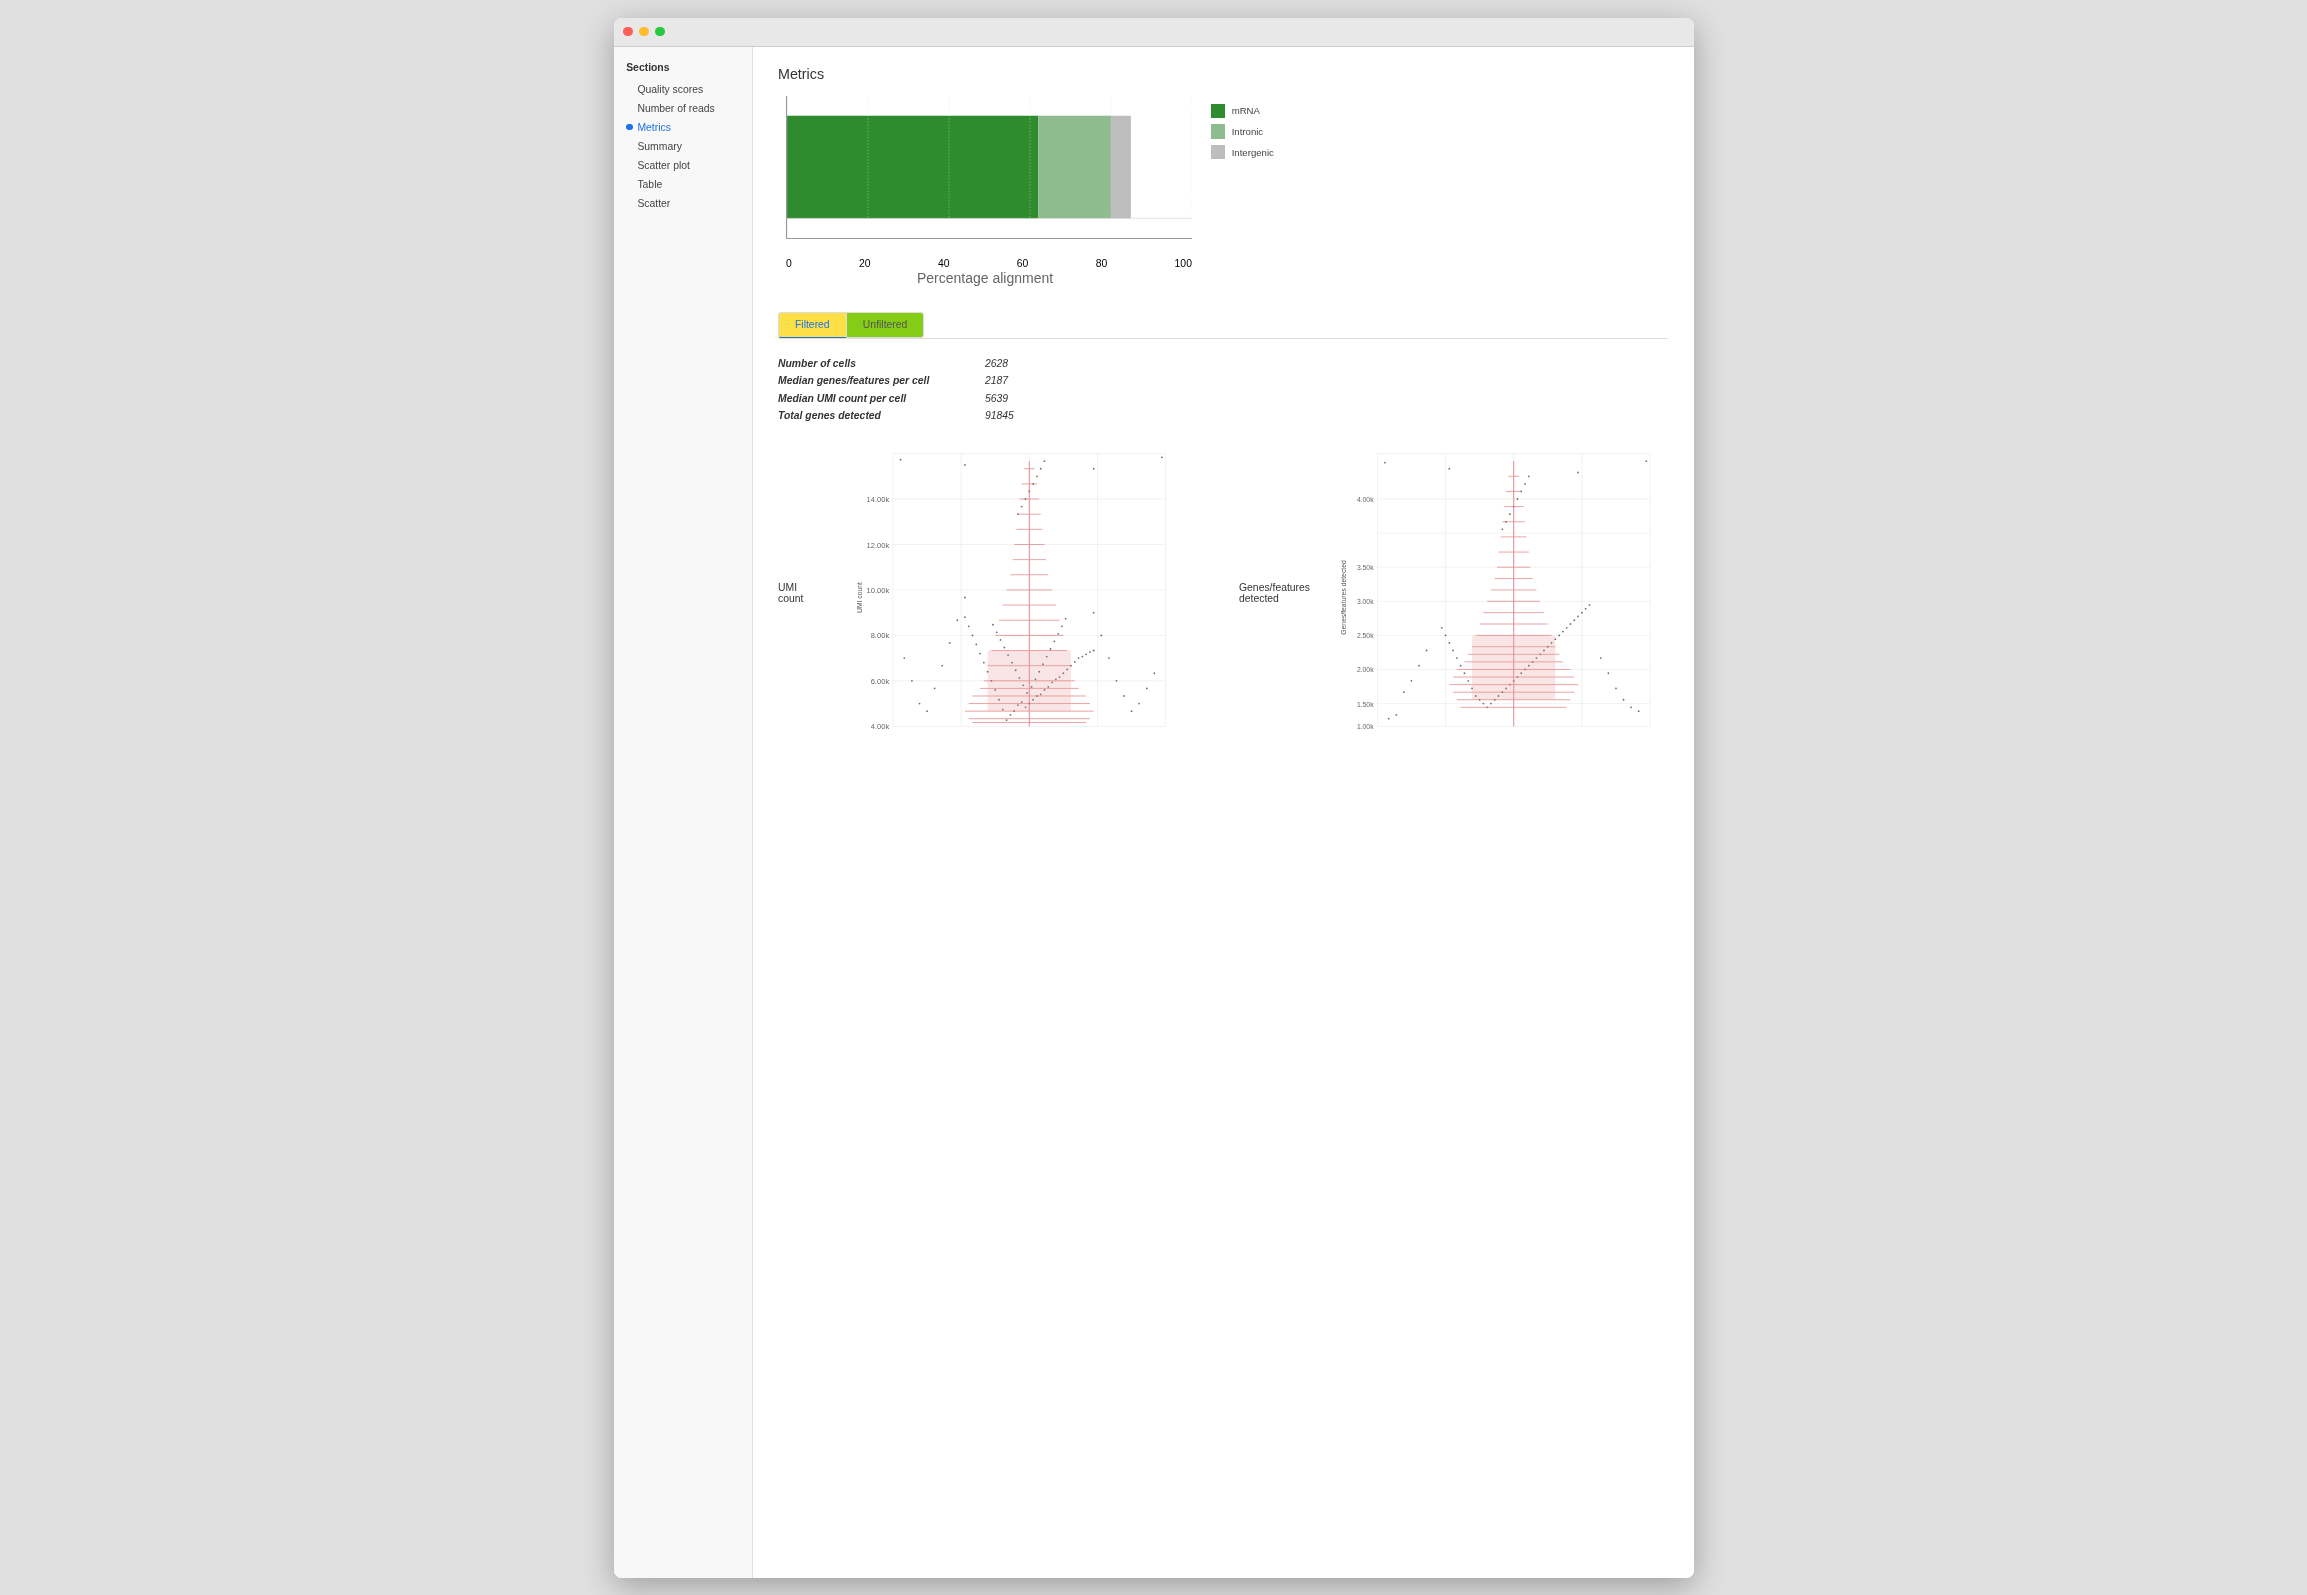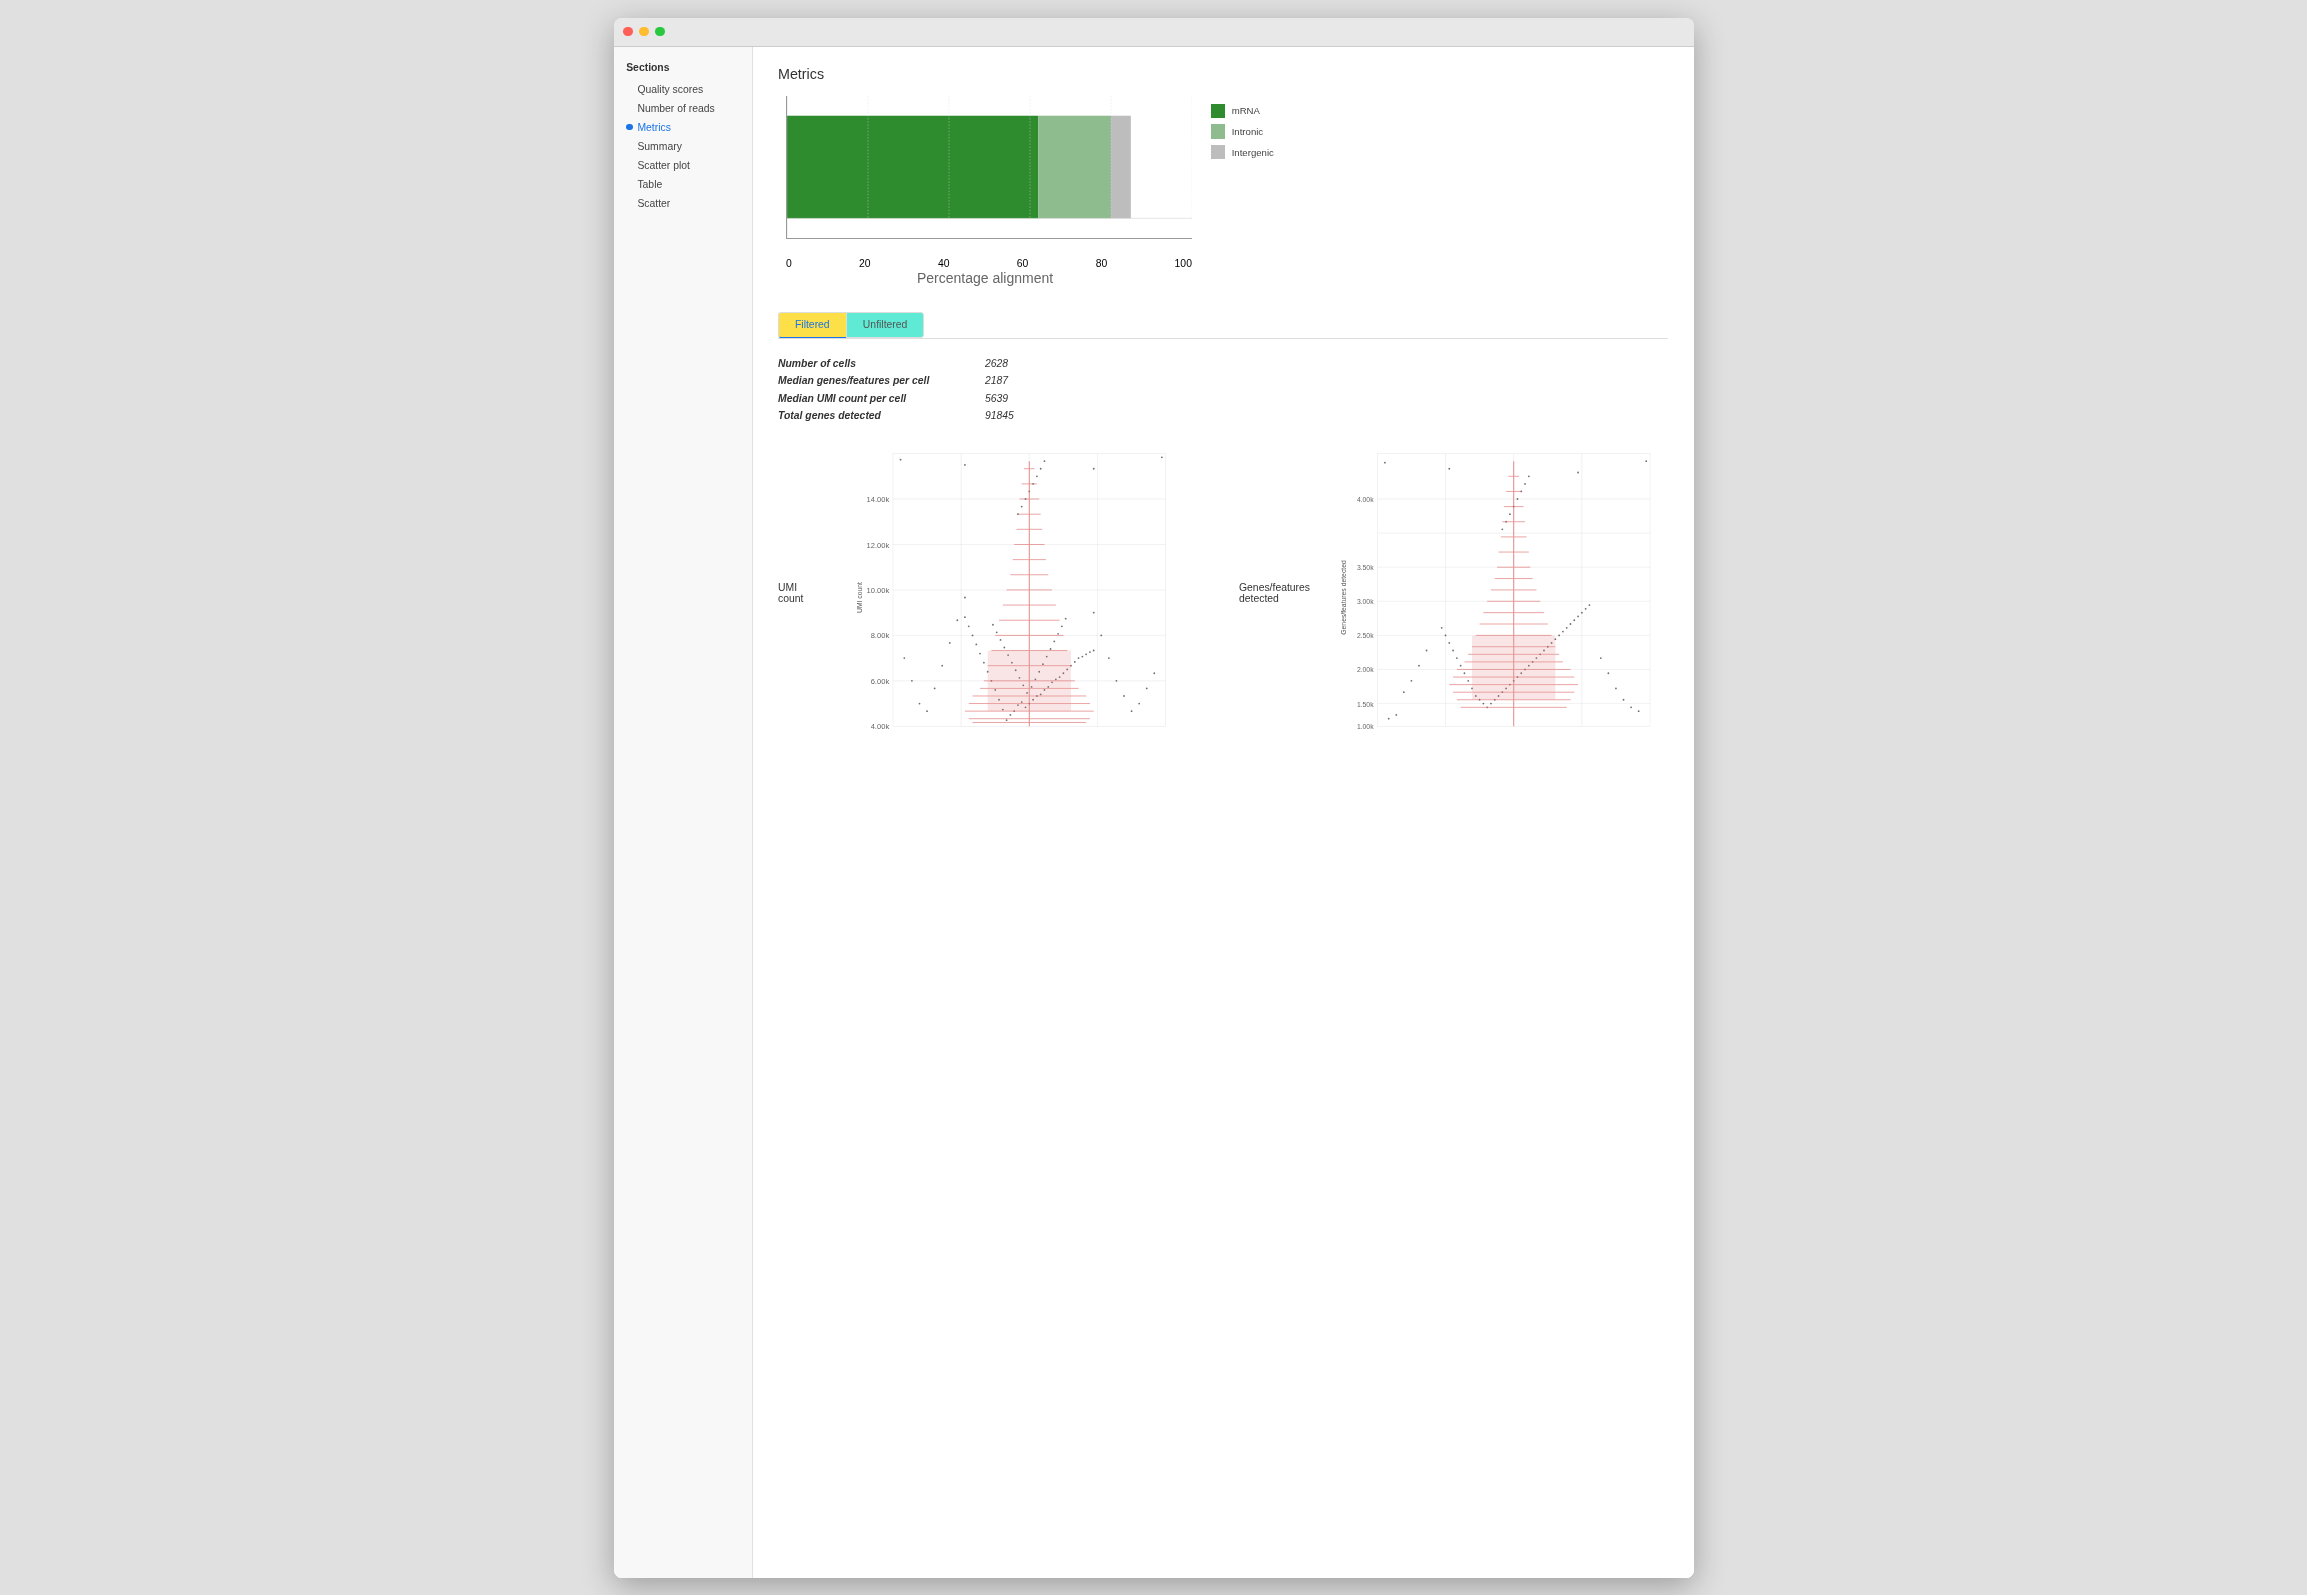--- a/index.html
+++ b/index.html
@@ -154,21 +154,21 @@
     .tabs {
       display: flex;
       gap: 0;
     }
     .tab {
       padding: 6.4px 16px;
       cursor: pointer;
       font-size: 10.4px;
       color: #555;
       border: 0.8px solid #ddd;
-      background: #5eead4;
+      background: #84cc16;
       margin-right: -0.8px;
     }
     .tab.active {
       color: #1a73e8;
       border-bottom: 1.6px solid #1a73e8;
       font-weight: 500;
       background: #fde047;
     }
     .tab:first-child {
       border-radius: 3.2px 0 0 3.2px;

